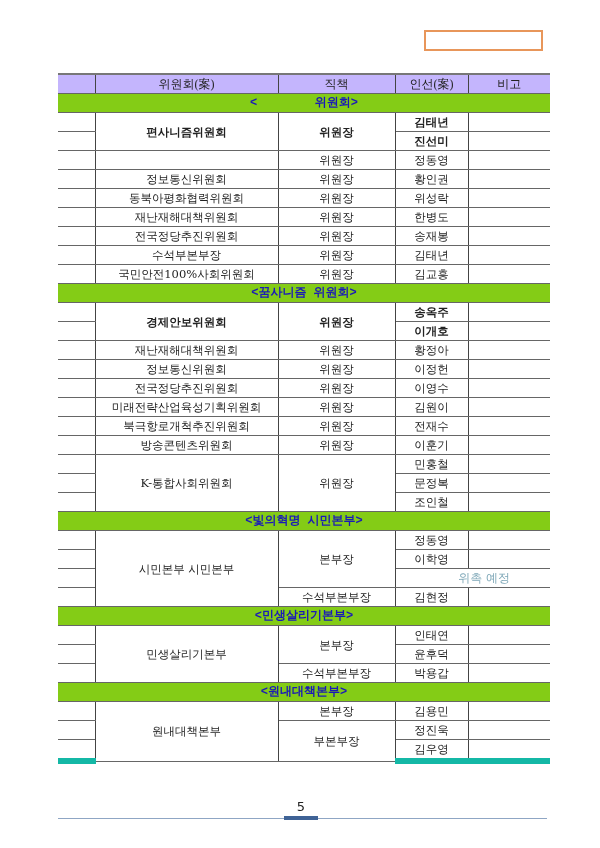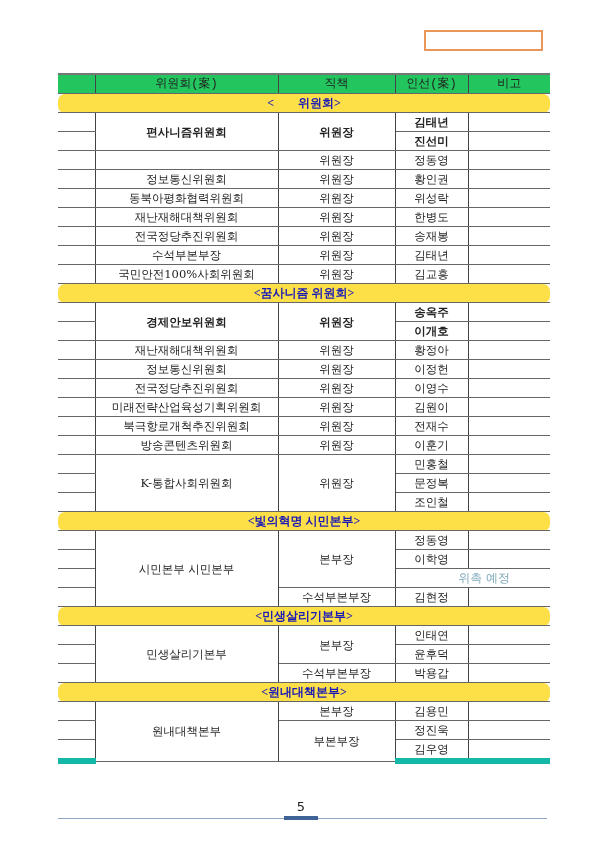--- a/index.html
+++ b/index.html
@@ -8,25 +8,25 @@
   .stamp-box { position: absolute; left: 424px; top: 30px; width: 115px; height: 17px;
                border: 2px solid #e8965a; background: #fff; }
   table.roster { position: absolute; left: 58px; top: 73px; width: 492px;
                  border-collapse: collapse; table-layout: fixed; font-size: 11.5px; }
   table.roster td, table.roster th { height: 18px; padding: 0; text-align: center; vertical-align: middle;
                  border-top: 1px solid #666; border-bottom: 1px solid #666;
                  border-left: 1px solid #444; border-right: 1px solid #444; line-height: 18px;
                  white-space: nowrap; overflow: hidden; }
   table.roster tr > :first-child { border-left: none; }
   table.roster tr > :last-child { border-right: none; }
-  table.roster th { font-family: Liberation Mono, monospace; font-weight: normal;
-                    font-size: 12px; background: #22c55e; border-top: 2px solid #777; }
-  tr.section td { background: #fde047; color: #1a1ab8; font-weight: bold;
-                  font-family: Liberation Serif, serif; font-size: 12px;
-                  border-left: none; border-right: none; border-radius: 7px; }
+  table.roster th { font-family: Liberation Serif, serif; font-weight: normal;
+                    font-size: 12px; background: #c4b5fd; border-top: 2px solid #777; }
+  tr.section td { background: #84cc16; color: #1a1ab8; font-weight: bold;
+                  font-family: Liberation Mono, monospace; font-size: 12px;
+                  border-left: none; border-right: none; }
   .bold { font-weight: bold; font-family: "DejaVu Sans", "Liberation Sans", sans-serif; }
   .note { color: #7fa8b8; font-size: 12px; text-align: right !important; padding-right: 40px !important; }
   tr.last td { border-bottom: 6px solid #14b8a6; }
   .footer-line { position: absolute; left: 58px; top: 818px; width: 489px; height: 1px; background: #8fa6c4; }
   .footer-tab { position: absolute; left: 284px; top: 816px; width: 34px; height: 4px; background: #3f6396; }
   .page-num { position: absolute; left: 284px; top: 799px; width: 34px; text-align: center;
               font-family: "DejaVu Sans", "Liberation Sans", sans-serif; font-size: 13px; color: #222; }
 </style>
 </head>
 <body>

